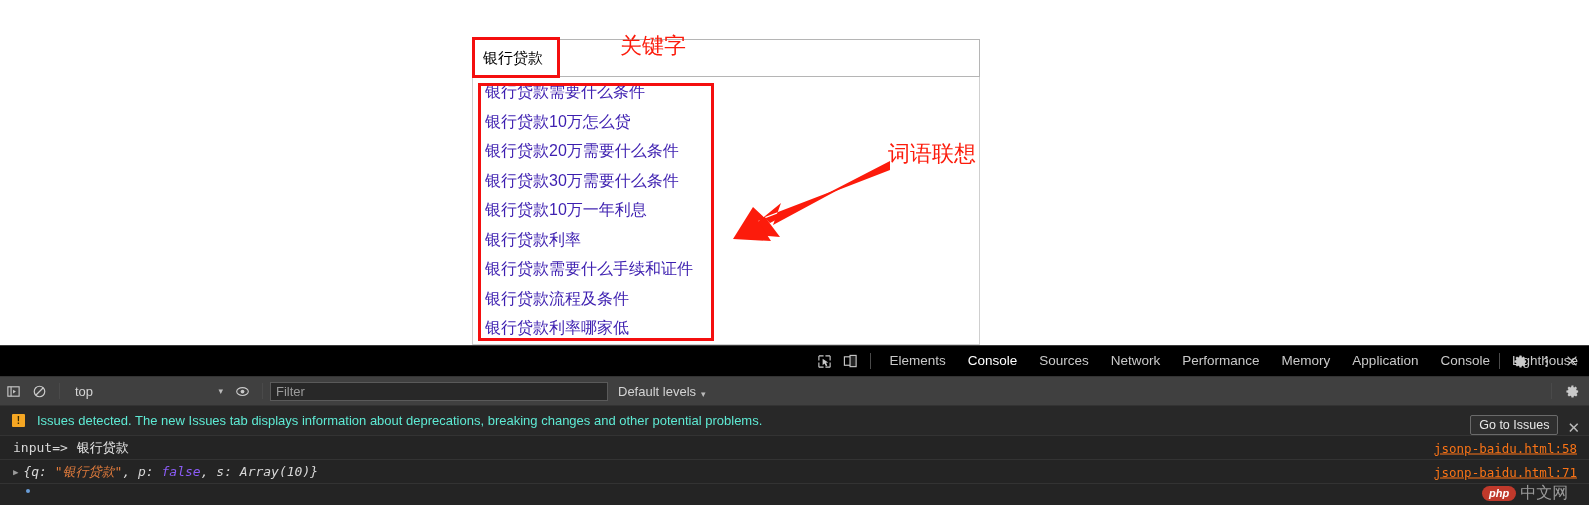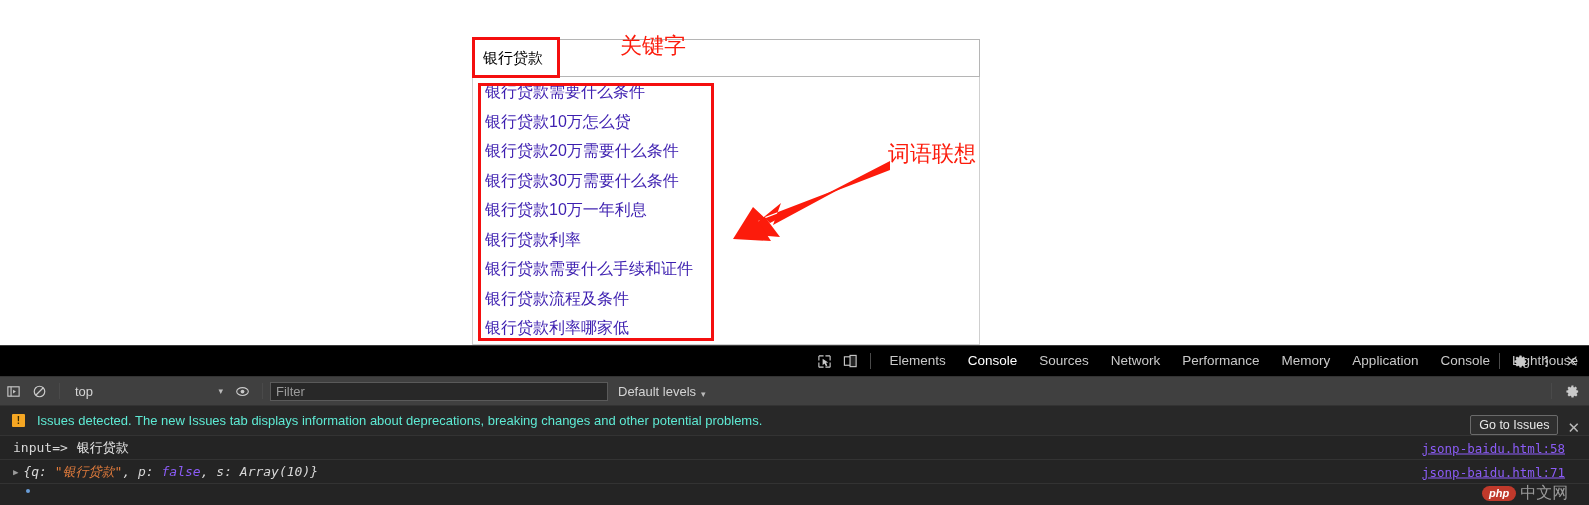--- a/index.html
+++ b/index.html
@@ -311,26 +311,26 @@
     cursor: pointer;
   }
   .log-label { color: #d8d8d8; }
   .log-cn { color: #e8e8e8; margin-left: 9px; }
   .obj { color: #d8d8d8; font-style: italic; }
   .obj .k { color: #d8d8d8; }
   .obj .str { color: #e07b3c; }
   .obj .bool { color: #8b5cf6; font-style: italic; }
   .src-link {
     position: absolute;
-    right: 24px;
+    right: 12px;
     top: 50%;
     transform: translateY(-50%);
     font-family: "DejaVu Sans Mono", monospace;
     font-size: 12.5px;
-    color: #8b5cf6;
+    color: #f97316;
     text-decoration: underline;
     cursor: pointer;
     white-space: nowrap;
   }
   #partial-row {
     height: 13px;
     background: #242424;
     position: relative;
     padding-left: 13px;
   }

